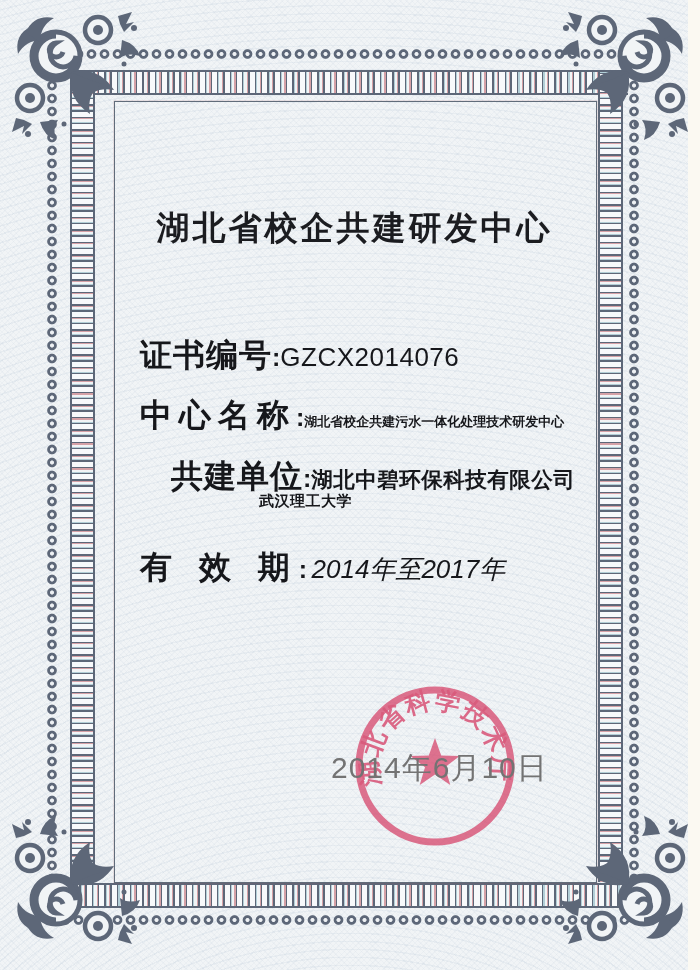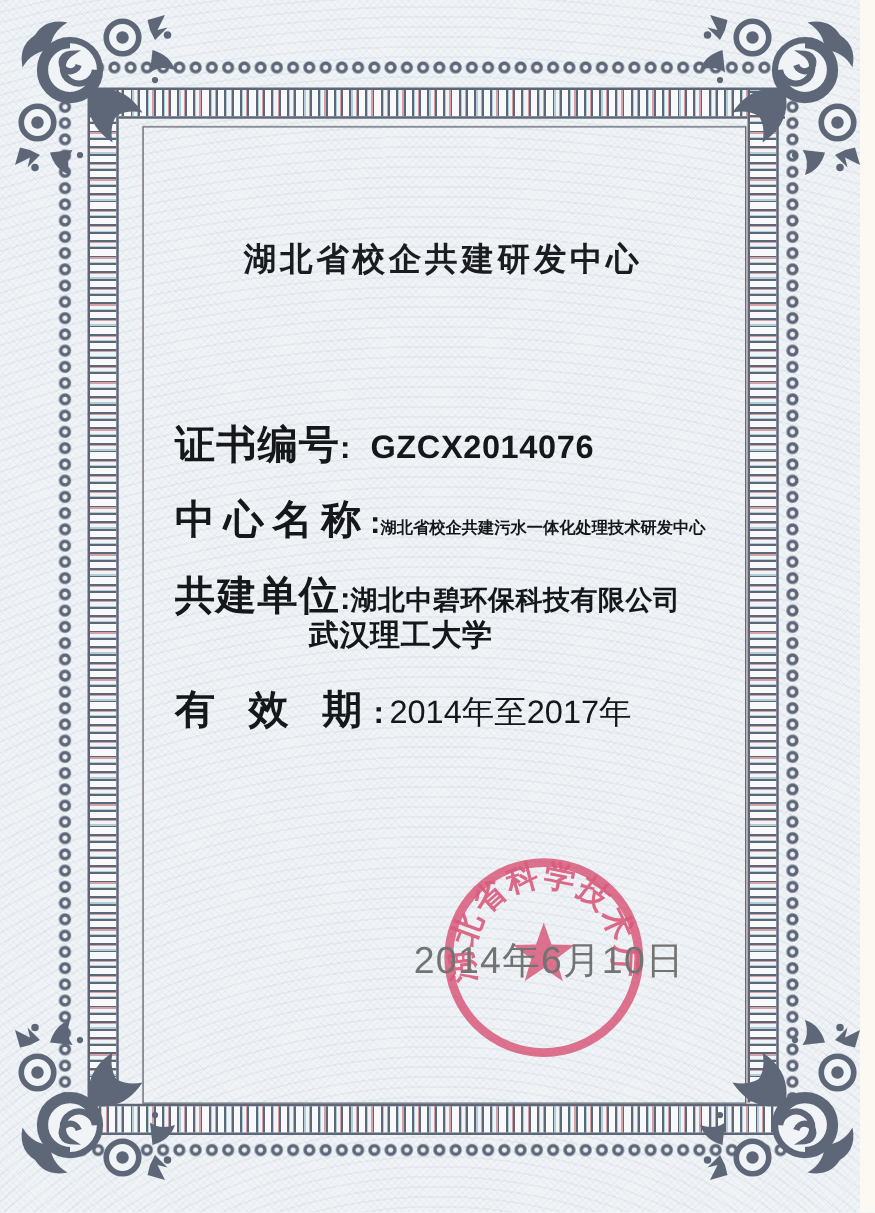--- a/index.html
+++ b/index.html
@@ -66,41 +66,41 @@
   }
   .corner-svg{position:absolute;inset:0;z-index:3;pointer-events:none;}
   .inner-frame{
     position:absolute;left:114px;top:101px;width:481px;height:780px;
     border:1.6px solid #616c7a;z-index:2;
     box-shadow:0 0 0 0.5px rgba(160,80,90,0.25);
   }
   
   .content{position:absolute;inset:0;z-index:4;color:#16171b;}
   .cert-title{
-    position:absolute;left:114px;width:481px;top:190px;
+    position:absolute;left:114px;width:481px;top:206px;
     text-align:center;font-family:Liberation Serif, serif;
-    font-size:26px;font-weight:700;letter-spacing:3px;color:#1b1c20;
+    font-size:33px;font-weight:700;letter-spacing:3px;color:#1b1c20;
     white-space:nowrap;
   }
   .row{position:absolute;left:140px;white-space:nowrap;font-weight:600;}
   .lab{font-size:32px;letter-spacing:1px;vertical-align:baseline;}
   .colon{font-size:25px;}
   .val{vertical-align:baseline;}
   .row-certno{top:334px;}
-  .row-certno .val{font-size:26px;font-weight:700;letter-spacing:0.5px;margin-left:16px;}
+  .row-certno .val{font-size:26px;font-weight:400;letter-spacing:0.5px;}
   .row-center{top:394px;}
   .row-center .lab{letter-spacing:7px;}
   .row-center .val{font-size:13px;}
-  .row-units{top:455px;}
+  .row-units{top:455px;margin-left:31px;}
   .row-units .val{font-size:21.5px;letter-spacing:0.5px;}
   .row-units2{top:492px;left:247px;}
-  .row-units2 .val{font-size:24px;letter-spacing:0.5px;font-weight:600;}
+  .row-units2 .val{font-size:15px;letter-spacing:0.5px;font-weight:600;margin-left:12px;}
   .row-valid{top:546px;}
   .row-valid .lab{letter-spacing:9px;}
-  .row-valid .val{font-size:26px;font-weight:500;}
+  .row-valid .val{font-size:26px;font-weight:500;font-style:italic;}
   .issue-date{
     position:absolute;left:331px;top:748px;z-index:6;
     font-size:30px;font-weight:500;letter-spacing:1px;color:#737373;
     white-space:nowrap;
   }
   .seal{position:absolute;left:347px;top:678px;width:176px;height:176px;z-index:5;opacity:0.88;}
   .edge-strip{position:absolute;right:0;top:0;width:12px;height:970px;z-index:7;}
 </style>
 </head>
 <body>

